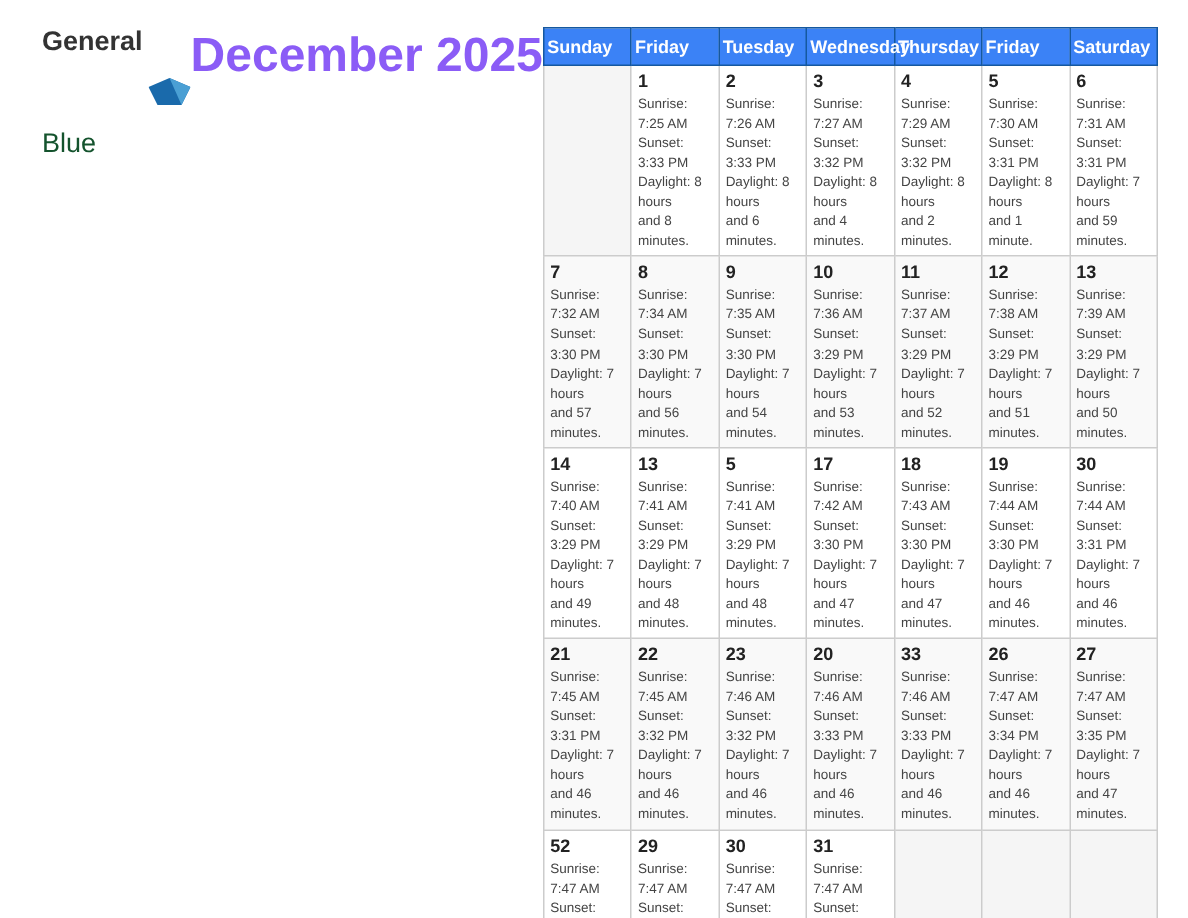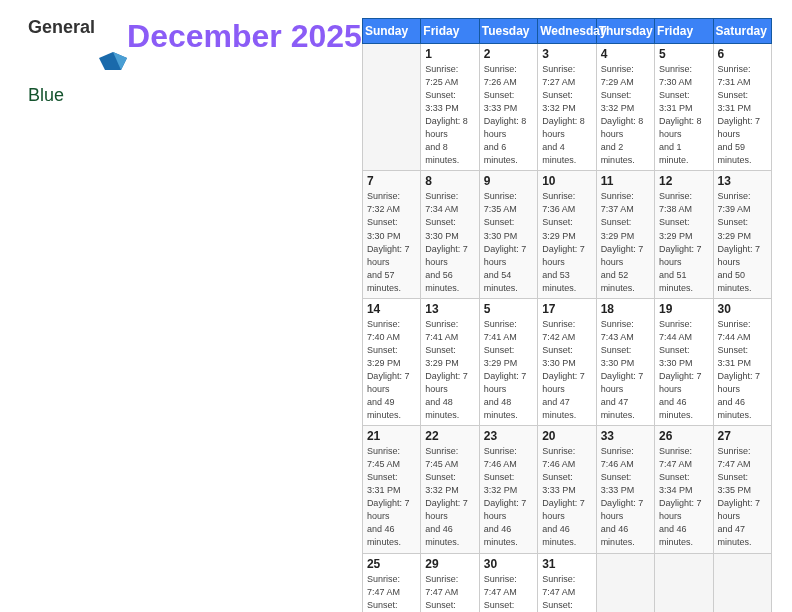--- a/index.html
+++ b/index.html
@@ -248,21 +248,21 @@
             <span class="day-num">26</span>
             <div class="day-info">Sunrise: 7:47 AM<br>Sunset: 3:34 PM<br>Daylight: 7 hours<br>and 46 minutes.</div>
           </td>
           <td>
             <span class="day-num">27</span>
             <div class="day-info">Sunrise: 7:47 AM<br>Sunset: 3:35 PM<br>Daylight: 7 hours<br>and 47 minutes.</div>
           </td>
         </tr>
         <tr>
           <td>
-            <span class="day-num">25</span>
+            <span class="day-num">52</span>
             <div class="day-info">Sunrise: 7:47 AM<br>Sunset: 3:36 PM<br>Daylight: 7 hours<br>and 48 minutes.</div>
           </td>
           <td>
             <span class="day-num">29</span>
             <div class="day-info">Sunrise: 7:47 AM<br>Sunset: 3:37 PM<br>Daylight: 7 hours<br>and 49 minutes.</div>
           </td>
           <td>
             <span class="day-num">30</span>
             <div class="day-info">Sunrise: 7:47 AM<br>Sunset: 3:37 PM<br>Daylight: 7 hours<br>and 50 minutes.</div>
           </td>

